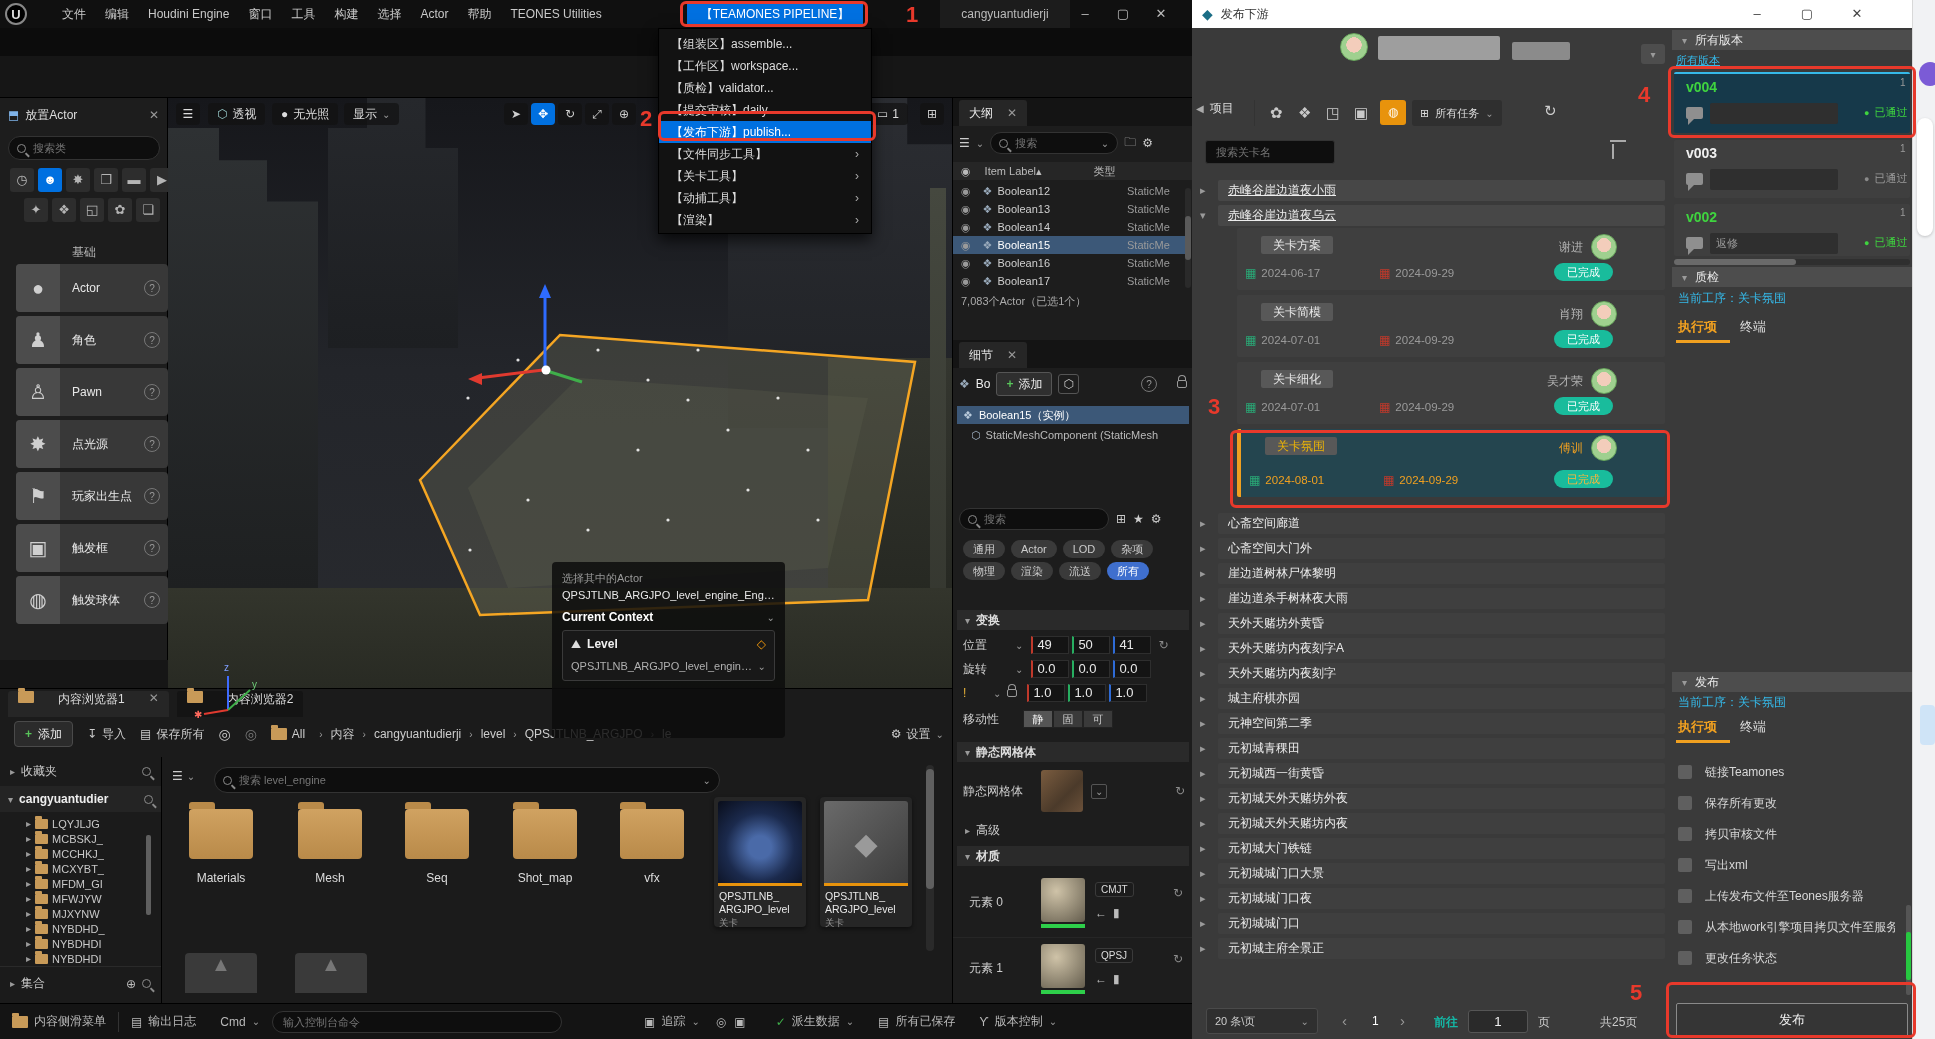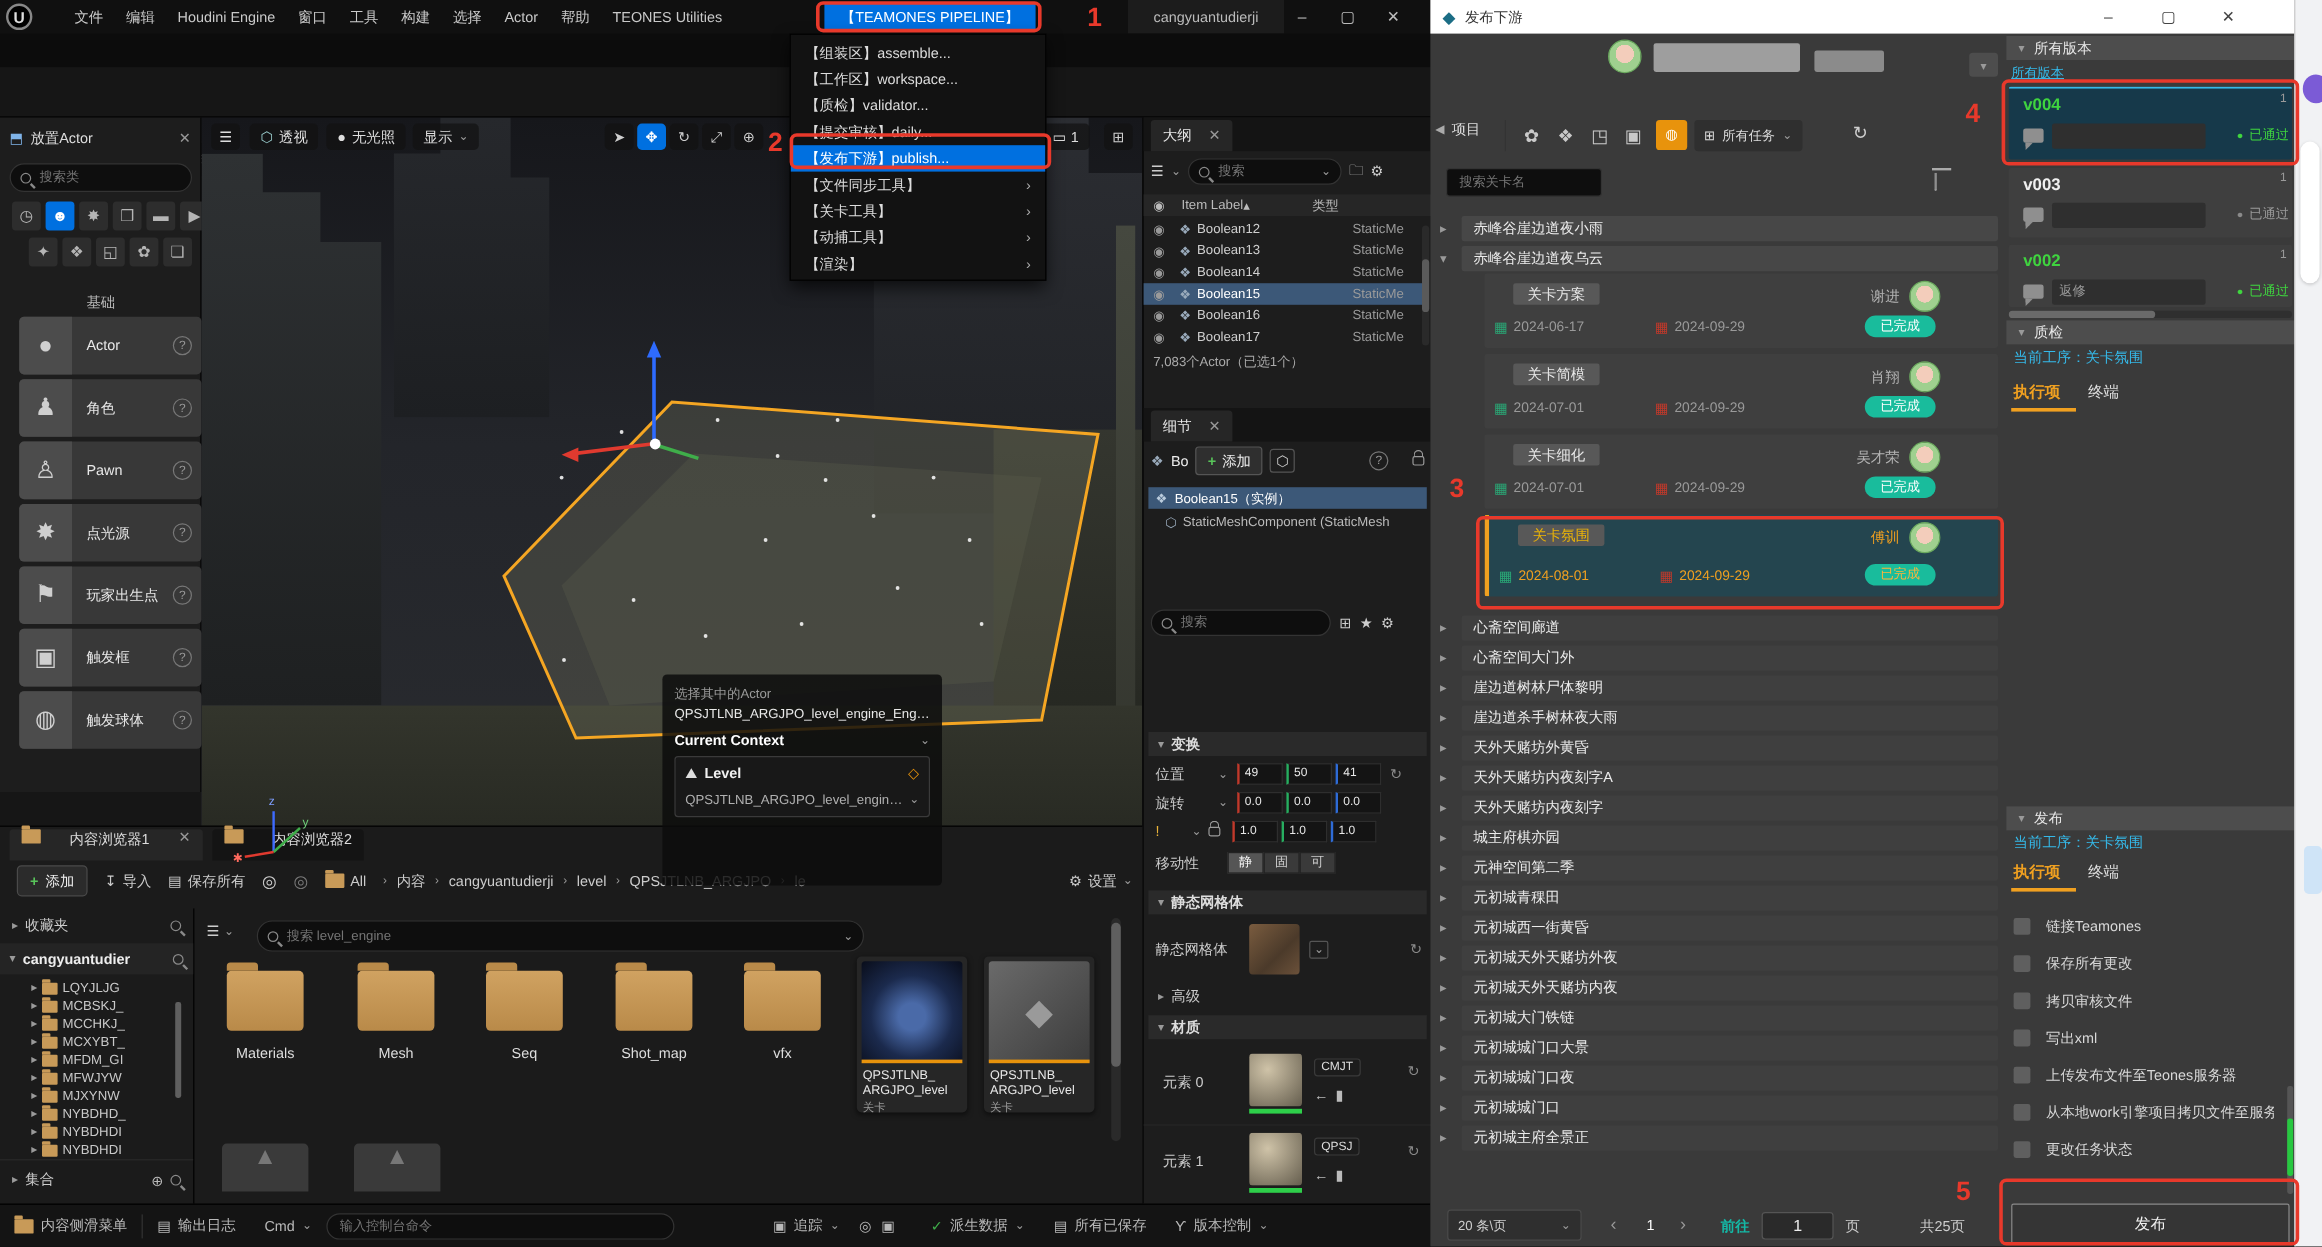--- a/index.html
+++ b/index.html
@@ -68,21 +68,21 @@
   
   #rightdock{left:952px;top:98px;width:240px;height:905px;background:#1d1d1d;border-left:1px solid #000;}
   .docktabbar{height:28px;background:#141414;display:flex;align-items:flex-end;padding-left:6px;}
   .docktab{height:26px;background:#262626;border-radius:3px 3px 0 0;display:flex;align-items:center;gap:14px;padding:0 10px;color:#e8e8e8;}
   .colhead{background:#262626;color:#bbb;font-size:11px;display:flex;align-items:center;}
   .orow{display:flex;align-items:center;height:18px;color:#cfcfcf;font-size:11px;}
   .orow.sel{background:#3c5878;color:#fff;}
   .pill{height:18px;background:#3a3a3a;border-radius:9px;color:#ccc;font-size:11px;display:inline-flex;align-items:center;padding:0 10px;margin-right:6px;}
   .pill.on{background:#3f6fce;color:#fff;}
   .sechead{background:#2a2a2a;color:#ddd;display:flex;align-items:center;gap:6px;padding:0 8px;font-weight:bold;font-size:12px;}
-  .vbox{width:38px;height:18px;background:#141414;border:1px solid #2e2e2e;color:#e8e8e8;font-size:10px;line-height:16px;padding-left:4px;margin-right:3px;}
+  .vbox{width:38px;height:18px;background:#141414;border:1px solid #2e2e2e;color:#e8e8e8;font-size:13px;line-height:16px;padding-left:4px;margin-right:3px;}
   .bl-r{border-left:2px solid #c0392b;}.bl-g{border-left:2px solid #27ae60;}.bl-b{border-left:2px solid #2e6bd6;}
   .mobbtn{width:30px;height:18px;background:#3a3a3a;border:1px solid #222;color:#ccc;font-size:11px;text-align:center;line-height:17px;}
   .mobbtn.on{background:#555;color:#fff;}
   .reset{color:#8a8a8a;font-size:12px;}
   .chip{background:#1c1c1c;border:1px solid #3a3a3a;border-radius:3px;color:#ddd;font-size:10px;padding:1px 5px;}
   .lockicon{width:10px;height:8px;border:1.5px solid #9a9a9a;border-radius:2px;position:relative;display:inline-block;}
   .lockicon::before{content:"";position:absolute;width:6px;height:5px;border:1.5px solid #9a9a9a;border-bottom:0;border-radius:4px 4px 0 0;left:0px;top:-6px;}
 
   
   #cb{left:0;top:688px;width:952px;height:315px;background:#1b1b1b;border-top:1px solid #000;}
@@ -106,21 +106,21 @@
 
   
   #pub{left:1192px;top:0;width:720px;height:1039px;background:#3a3a3a;}
   .pubtitle{left:0;top:0;width:720px;height:28px;background:#fff;display:flex;align-items:center;padding:0 10px;gap:8px;color:#333;}
   .pubctl{top:0;width:40px;height:28px;text-align:center;line-height:28px;color:#444;font-size:13px;}
   .avt{border-radius:50%;background:radial-gradient(circle at 50% 42%,#f3cdbb 0 38%,#9fd08f 39% 100%);border:1px solid #6aa95e;}
   .redact{background:#9e9e9e;border-radius:2px;}
   .pubtool-ic{color:#c9c9c9;font-size:15px;}
   .taskdd{background:#2f2f2f;border-radius:3px;display:flex;align-items:center;gap:6px;padding:0 8px;height:26px;color:#ddd;font-size:11px;}
   .grp{display:flex;align-items:center;}
-  .grpbar{background:#474747;border-radius:2px;height:21px;line-height:21px;padding-left:10px;color:#ececec;flex:1;}
+  .grpbar{background:#474747;border-radius:2px;height:21px;line-height:21px;padding-left:10px;color:#ececec;flex:1;text-decoration:underline;}
   .chev{width:18px;color:#9a9a9a;font-size:11px;flex:none;}
   .tasks{display:flex;flex-direction:column;gap:5px;}
   .task{position:relative;height:62px;background:#3f3f3f;border-radius:2px;flex:none;}
   .task.sel{height:68px;background:#24454f;border-left:4px solid #f0a020;}
   .tpill{position:absolute;left:24px;top:8px;height:18px;background:#585858;border-radius:2px;color:#e8e8e8;padding:0 12px;line-height:18px;}
   .task.sel .tpill{color:#eab308;}
   .tname{position:absolute;right:82px;top:11px;color:#b5b5b5;}
   .task.sel .tname{color:#f0a020;}
   .tavt{position:absolute;right:48px;top:6px;width:26px;height:26px;}
   .tcal{position:absolute;bottom:10px;display:flex;align-items:center;gap:5px;color:#9a9a9a;font-size:11.5px;}
@@ -524,20 +524,23 @@
       </div>
       <div class="a flex" style="left:6px;top:410px;width:228px;gap:7px;">
         <div class="searchbox" style="width:150px;height:22px;">
           <span class="mag"></span>
           <input placeholder="搜索" style="">
         </div>
         <span>⊞</span>
         <span>★</span>
         <span>⚙</span>
       </div>
+      <div class="a" style="left:10px;top:440px;width:226px;line-height:22px;">
+        <span class="pill">通用</span><span class="pill">Actor</span><span class="pill">LOD</span><span class="pill">杂项</span><span class="pill">物理</span><span class="pill">渲染</span><span class="pill">流送</span><span class="pill on">所有</span>
+      </div>
       <div class="a sechead" style="left:4px;top:512px;width:232px;height:20px;">
           <span class="caret">▾</span>
           <span>变换</span>
         </div>
       <div class="a flex" style="left:10px;top:538px;width:228px;">
         <span style="width:52px;color:#ccc;">位置</span>
           <span class="caret" style="margin-right:8px;">⌄</span>
         <span class="vbox bl-r">49</span>
         <span class="vbox bl-g">50</span>
         <span class="vbox bl-b">41</span>

